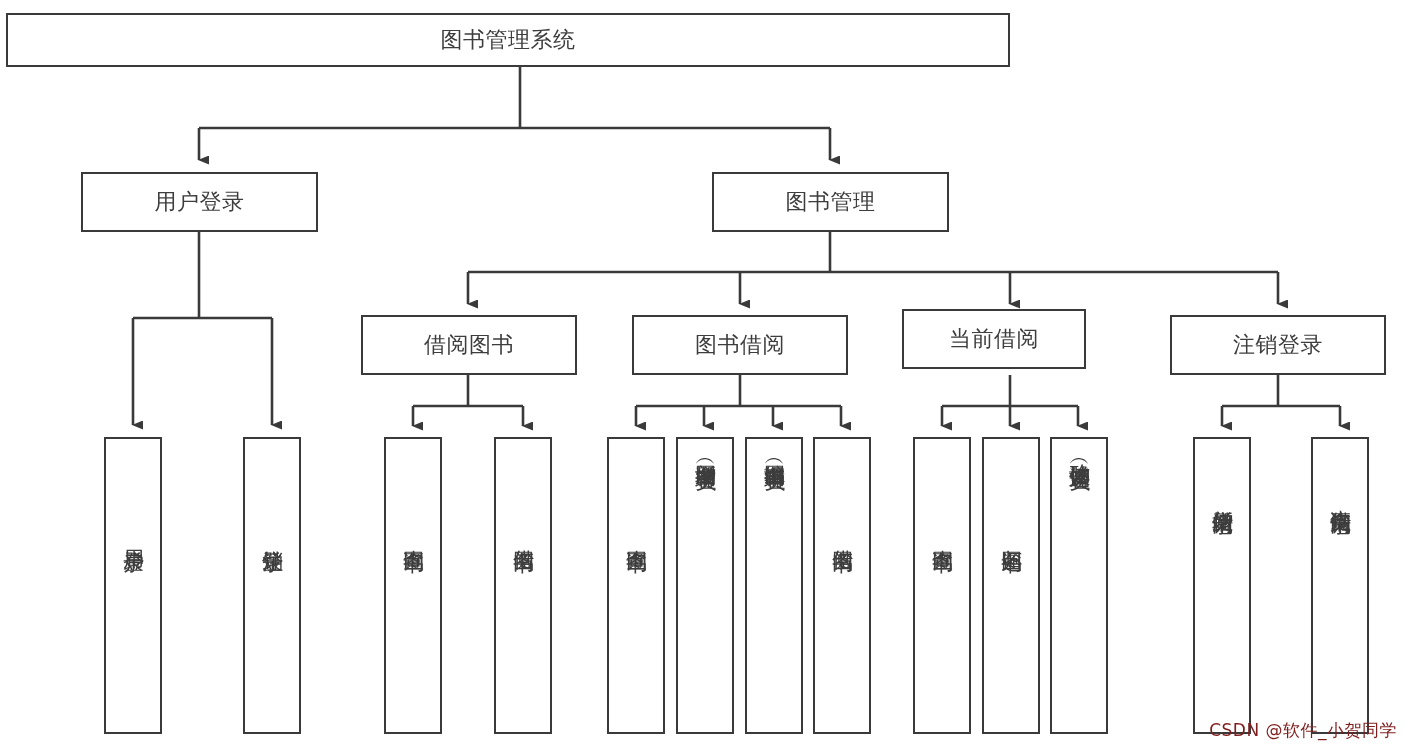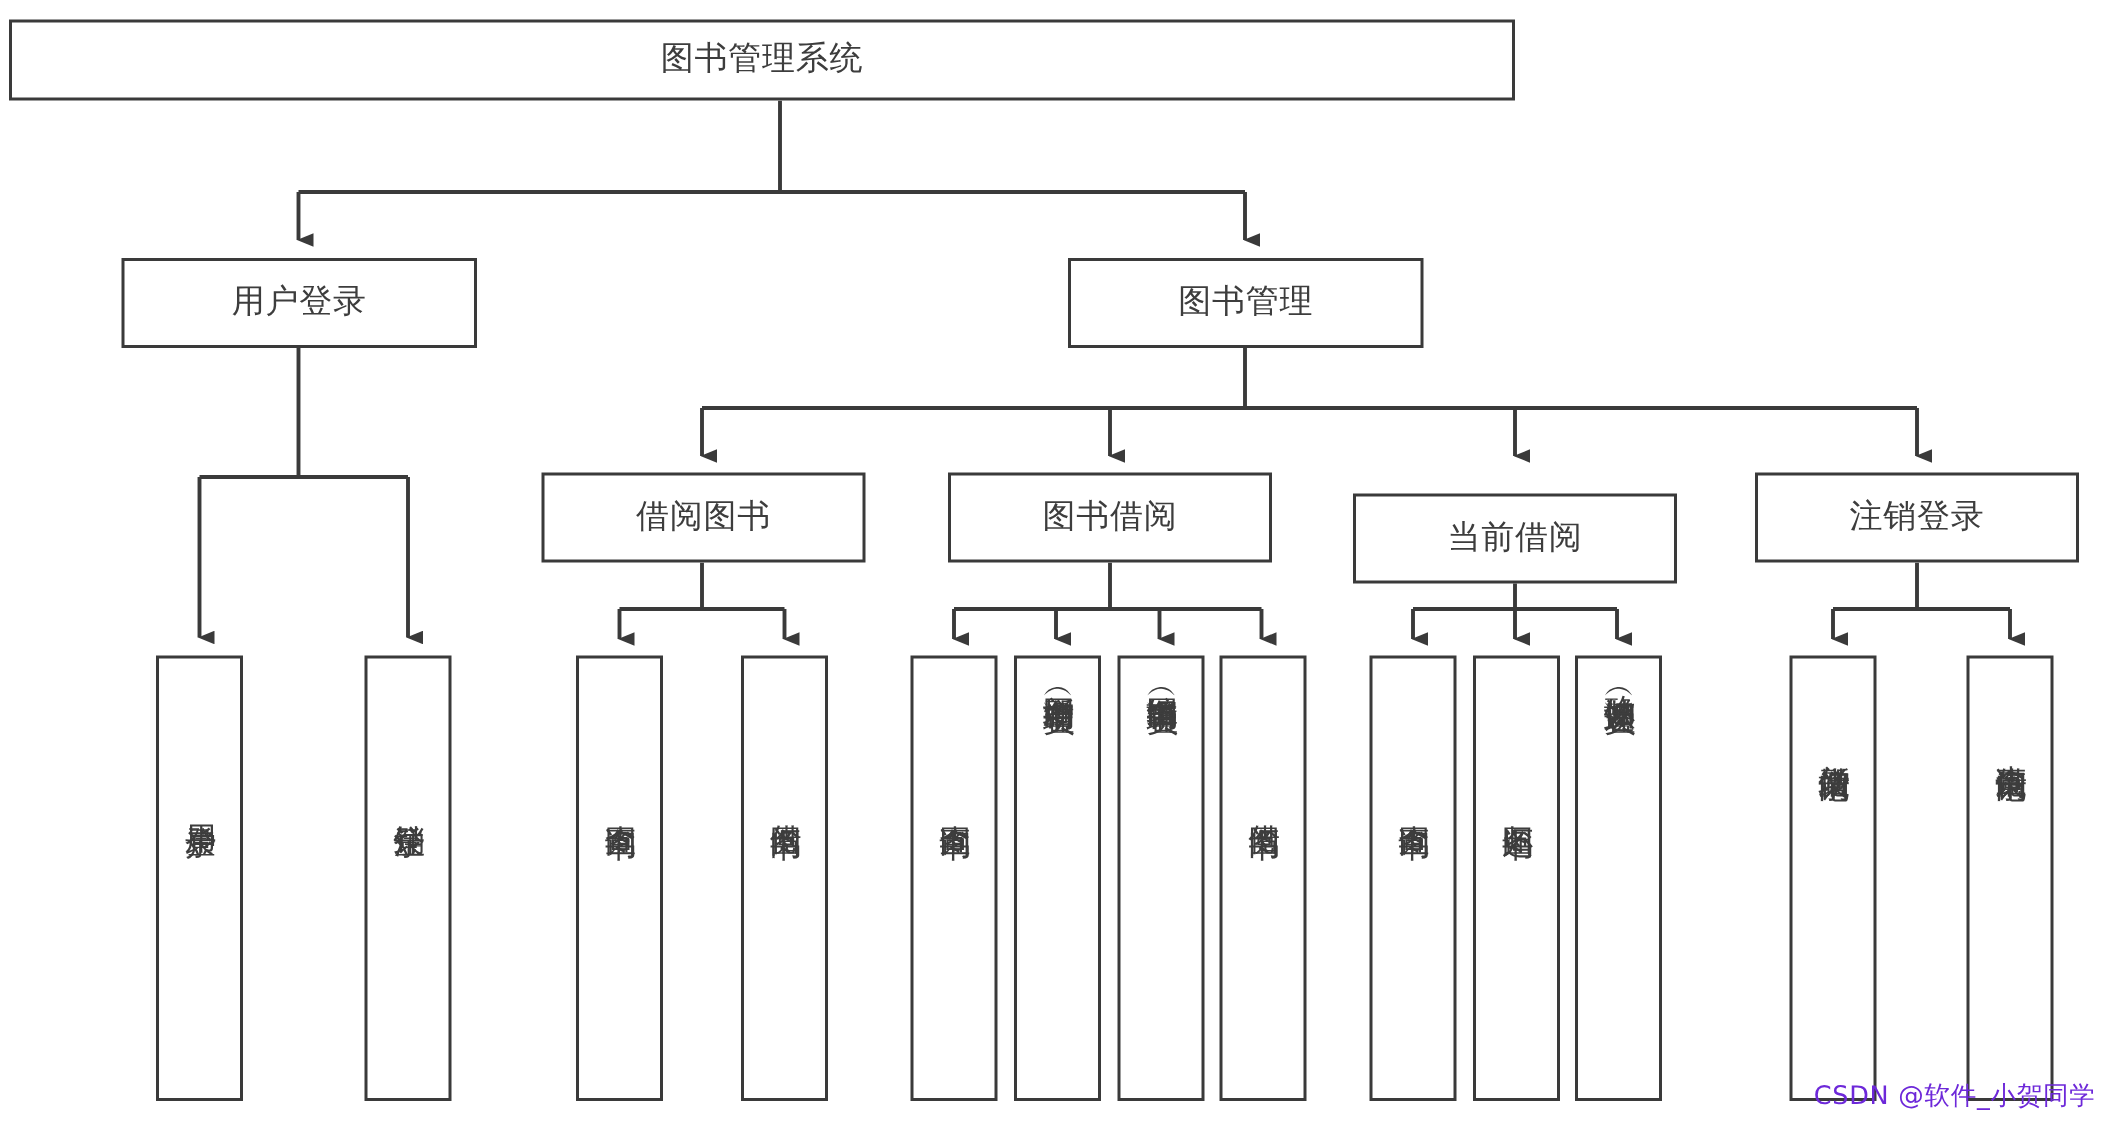--- a/index.html
+++ b/index.html
@@ -61,21 +61,21 @@
     top: 0;
     width: 1405px;
     height: 747px;
     pointer-events: none;
   }
   .watermark {
     position: absolute;
     right: 8px;
     bottom: 5px;
     font-size: 17px;
-    color: #6d28d9;
+    color: #7f1d1d;
     letter-spacing: 0.5px;
     white-space: nowrap;
     text-align: right;
   }
 </style>
 </head>
 <body>
 
 <div id="canvas">
 
@@ -143,21 +143,21 @@
   </div>
 
   <div class="node horiz" style="left:361px; top:315px; width:216px; height:60px;">
     <span class="label">借阅图书</span>
   </div>
 
   <div class="node horiz" style="left:632px; top:315px; width:216px; height:60px;text-align:center;">
     <span class="label">图书借阅</span>
   </div>
 
-  <div class="node horiz" style="left:902px; top:329px; width:216px; height:60px;">
+  <div class="node horiz" style="left:902px; top:309px; width:184px; height:60px;">
     <span class="label">当前借阅</span>
   </div>
 
   <div class="node horiz" style="left:1170px; top:315px; width:216px; height:60px;">
     <span class="label">注销登录</span>
   </div>
 
   <div class="node vert low" style="left:104px; top:437px; width:58px; height:297px;">
     <span class="label">用户登录</span>
   </div>

